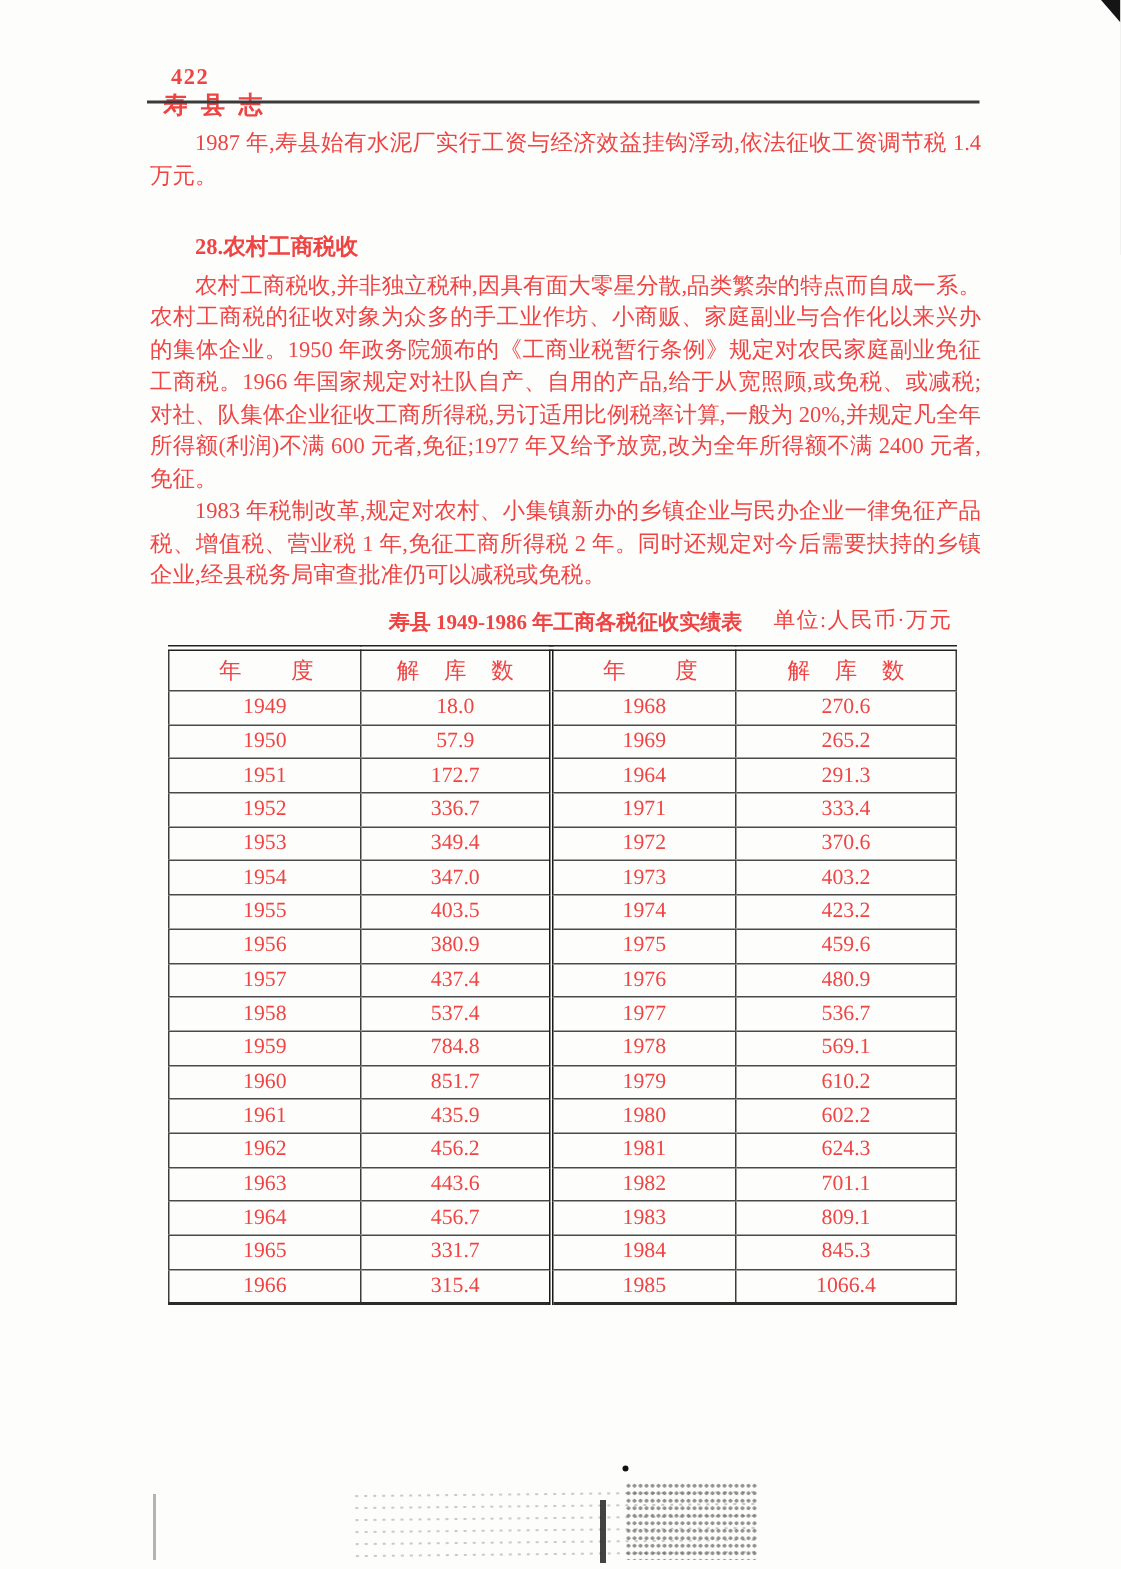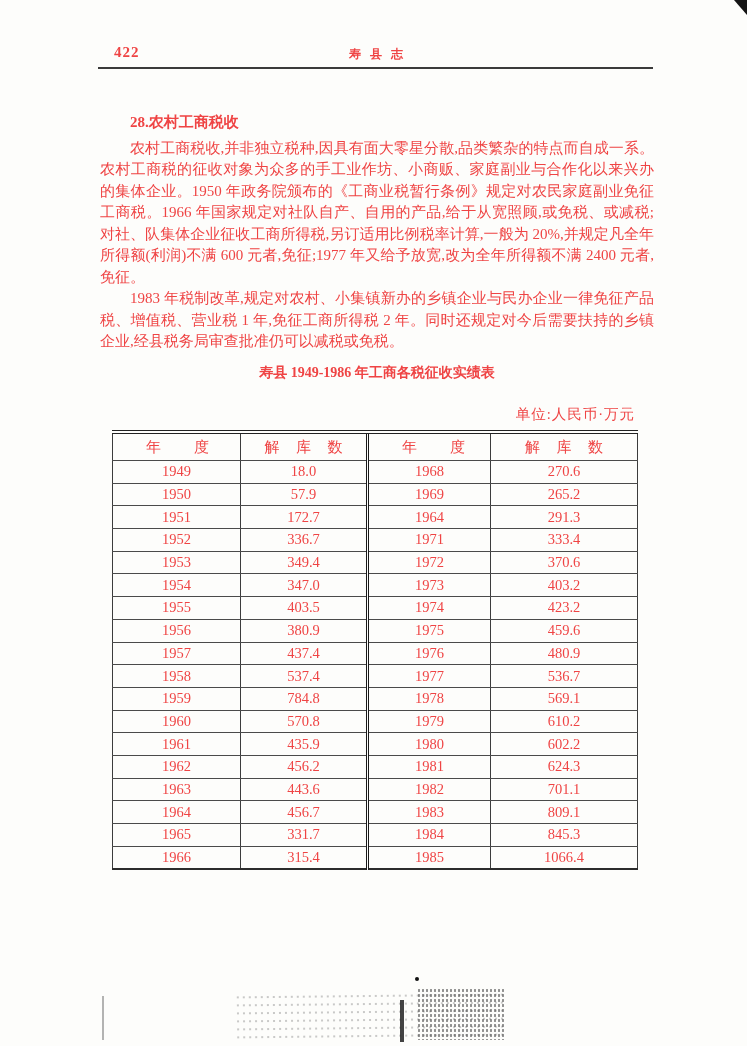--- a/index.html
+++ b/index.html
@@ -15,22 +15,22 @@
 
   
   .running-head {
     position:absolute; left:100px; right:95px; top:44px; height:22px;
   }
   .page-number {
     position:absolute; left:14px; top:0;
     font-size:15px; font-weight:bold; letter-spacing:1px;
   }
   .book-title {
-    position:absolute; left:0; right:0; top:2px; text-align:center;
-    font-size:12px; font-weight:bold; letter-spacing:9px; text-indent:9px;
+    position:absolute; left:0; right:0; top:16px; 
+    font-size:16px; font-weight:bold; letter-spacing:9px; text-indent:9px;
   }
   .head-rule {
     position:absolute; left:98px; right:94px; top:67px;
     border-top:2px solid #3a3a3a;
   }
 
   
   .body-text {
     position:absolute; left:100px; top:86px; width:554px;
     font-size:15px; line-height:21.5px;
@@ -119,20 +119,21 @@
 
   <div class="corner-mark"></div>
 
   <div class="running-head">
     <span class="page-number">422</span>
     <span class="book-title">寿县志</span>
   </div>
   <div class="head-rule"></div>
 
   <div class="body-text">
+    <p>1987 年,寿县始有水泥厂实行工资与经济效益挂钩浮动,依法征收工资调节税 1.4 万元。</p>
     <div class="section-heading">28.农村工商税收</div>
     <p>农村工商税收,并非独立税种,因具有面大零星分散,品类繁杂的特点而自成一系。农村工商税的征收对象为众多的手工业作坊、小商贩、家庭副业与合作化以来兴办的集体企业。1950 年政务院颁布的《工商业税暂行条例》规定对农民家庭副业免征工商税。1966 年国家规定对社队自产、自用的产品,给于从宽照顾,或免税、或减税;对社、队集体企业征收工商所得税,另订适用比例税率计算,一般为 20%,并规定凡全年所得额(利润)不满 600 元者,免征;1977 年又给予放宽,改为全年所得额不满 2400 元者,免征。</p>
     <p>1983 年税制改革,规定对农村、小集镇新办的乡镇企业与民办企业一律免征产品税、增值税、营业税 1 年,免征工商所得税 2 年。同时还规定对今后需要扶持的乡镇企业,经县税务局审查批准仍可以减税或免税。</p>
     <div class="table-title">寿县 1949-1986 年工商各税征收实绩表</div>
   </div>
 
   <div class="table-wrap">
     <div class="unit-label">单位:人民币·万元</div>
     <table class="tax-table">
       <colgroup>
@@ -211,21 +212,21 @@
             <td>536.7</td>
           </tr>
           <tr>
             <td>1959</td>
             <td>784.8</td>
             <td>1978</td>
             <td>569.1</td>
           </tr>
           <tr>
             <td>1960</td>
-            <td>570.8</td>
+            <td>851.7</td>
             <td>1979</td>
             <td>610.2</td>
           </tr>
           <tr>
             <td>1961</td>
             <td>435.9</td>
             <td>1980</td>
             <td>602.2</td>
           </tr>
           <tr>

